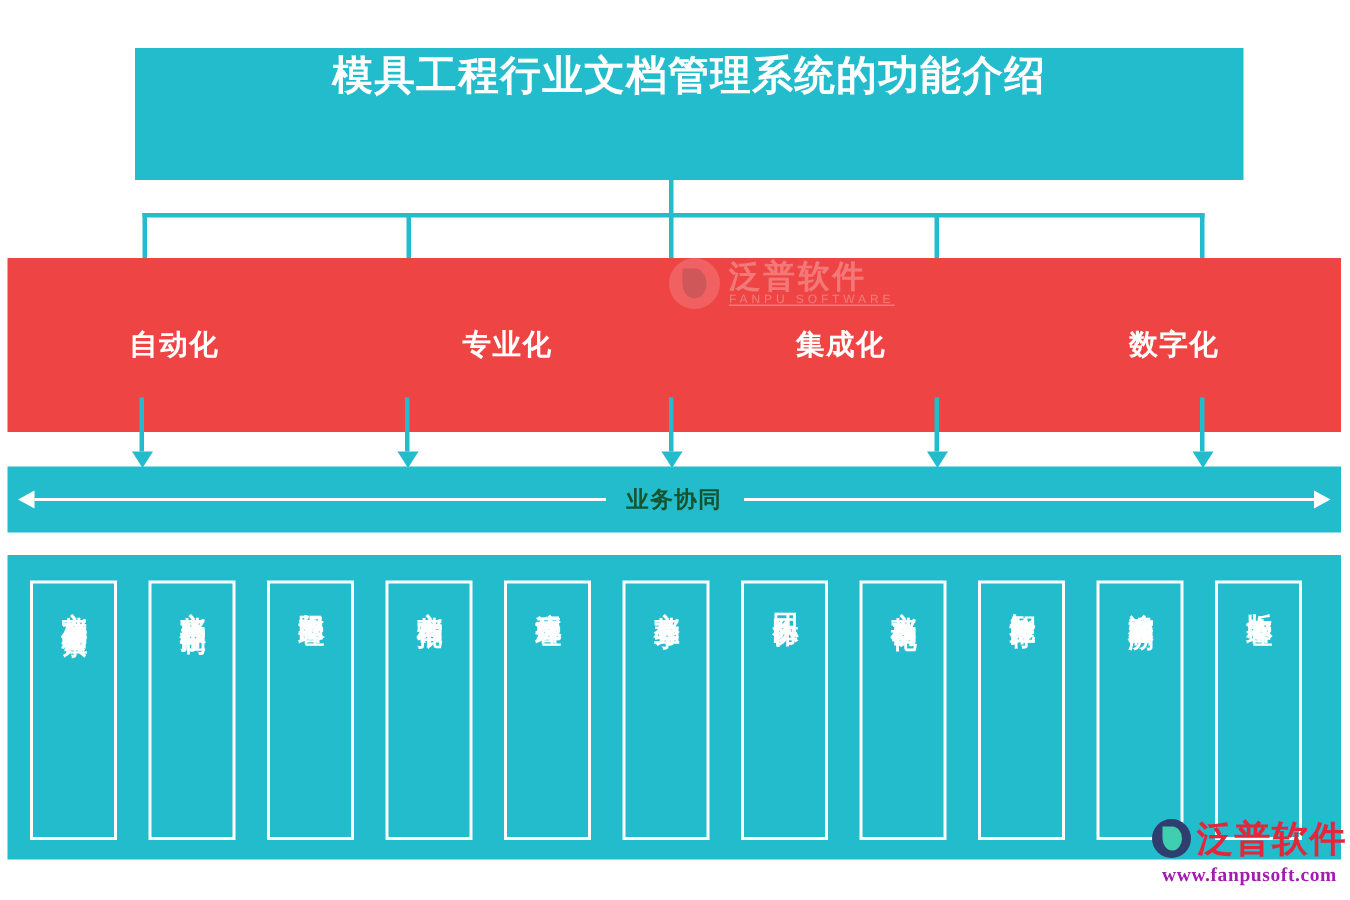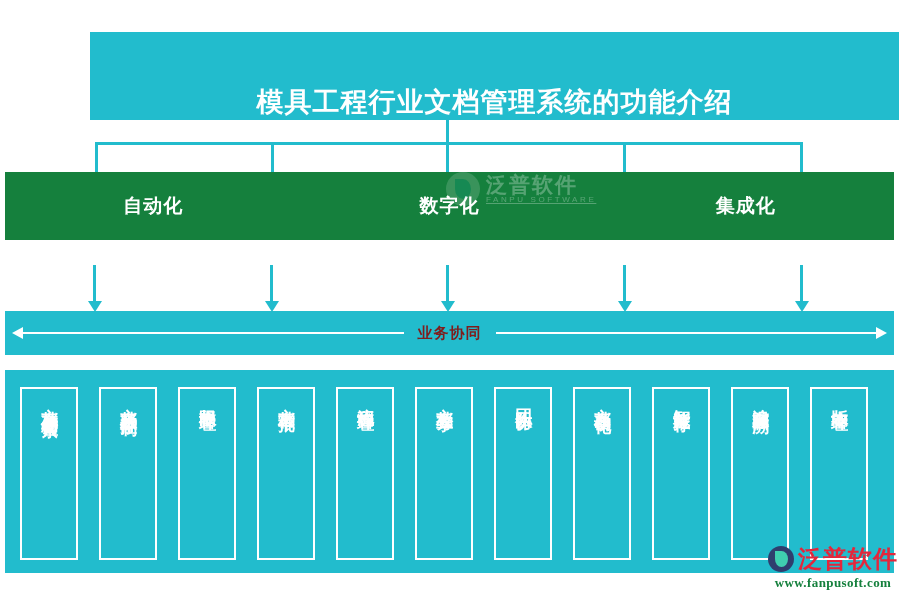--- a/index.html
+++ b/index.html
@@ -16,25 +16,25 @@
     height: 600px;
     background: #ffffff;
     overflow: hidden;
   }
 
   
   .title-box {
     position: absolute;
     left: 90px;
     top: 32px;
-    width: 809px;
+    width: 739px;
     height: 88px;
     background: #22bccd;
     display: flex;
-    align-items: flex-end;
+    align-items: flex-start;
     justify-content: center;
   }
   .title-text {
     color: #ffffff;
     font-size: 27px;
     font-weight: bold;
     letter-spacing: 1px;
     font-family: "Liberation Serif", "DejaVu Serif", serif;
   }
 
@@ -62,22 +62,22 @@
     height: 31px;
     background: #22bccd;
   }
 
   
   .cat-bar {
     position: absolute;
     left: 5px;
     top: 172px;
     width: 889px;
-    height: 68px;
-    background: #15803d;
+    height: 116px;
+    background: #ef4444;
     display: flex;
     align-items: center;
   }
   .cat-cell {
     flex: 1 1 0;
     text-align: center;
     color: #ffffff;
     font-size: 19px;
     font-weight: bold;
     font-family: "Liberation Serif", "DejaVu Serif", serif;
@@ -180,21 +180,21 @@
   }
   .collab-line::after {
     right: -11px;
     border-left: 11px solid #ffffff;
   }
   .collab-text {
     position: relative;
     z-index: 2;
     background: #22bccd;
     padding: 0 14px;
-    color: #7f1d1d;
+    color: #14532d;
     font-size: 15px;
     font-weight: bold;
     font-family: "Liberation Serif", "DejaVu Serif", serif;
     letter-spacing: 1px;
   }
 
   
   .feature-strip {
     position: absolute;
     left: 5px;
@@ -256,21 +256,21 @@
     background: #3fcfb0;
   }
   .cl-cn {
     color: #e4263b;
     font-size: 24px;
     font-weight: bold;
     letter-spacing: 1px;
     font-family: "Liberation Serif", "DejaVu Serif", serif;
   }
   .cl-url {
-    color: #15803d;
+    color: #a21caf;
     font-size: 13px;
     font-weight: bold;
     letter-spacing: 0.4px;
     font-family: "Liberation Serif", "DejaVu Serif", serif;
   }
 </style>
 </head>
 <body>
 
 <div id="canvas">
@@ -282,22 +282,23 @@
   <div class="conn-stem"></div>
   <div class="conn-bus"></div>
   <div class="conn-drop" style="left:95px;"></div>
   <div class="conn-drop" style="left:271px;"></div>
   <div class="conn-drop" style="left:446px;"></div>
   <div class="conn-drop" style="left:623px;"></div>
   <div class="conn-drop" style="left:800px;"></div>
 
   <div class="cat-bar">
     <div class="cat-cell">自动化</div>
+    <div class="cat-cell">专业化</div>
+    <div class="cat-cell">集成化</div>
     <div class="cat-cell">数字化</div>
-    <div class="cat-cell">集成化</div>
   </div>
 
   <div class="watermark">
     <div class="wm-mark"></div>
     <div class="wm-words">
       <div class="wm-cn">泛普软件</div>
       <div class="wm-en">FANPU SOFTWARE</div>
     </div>
   </div>
 

